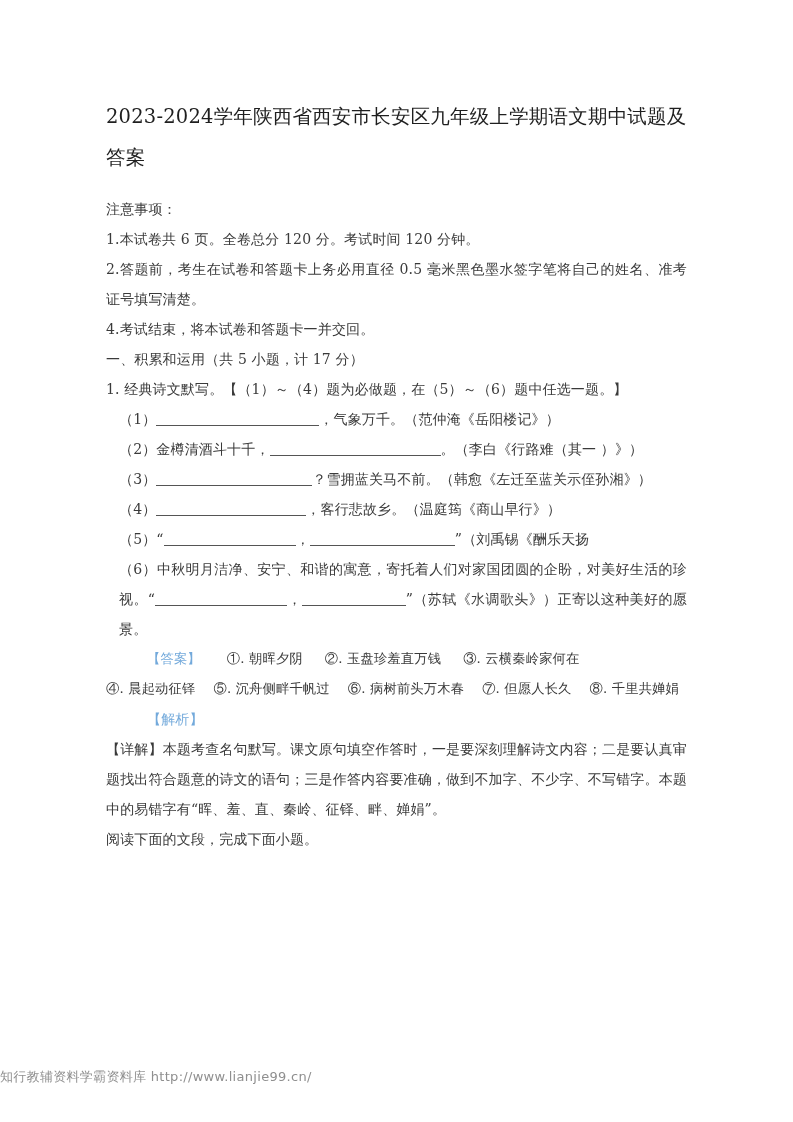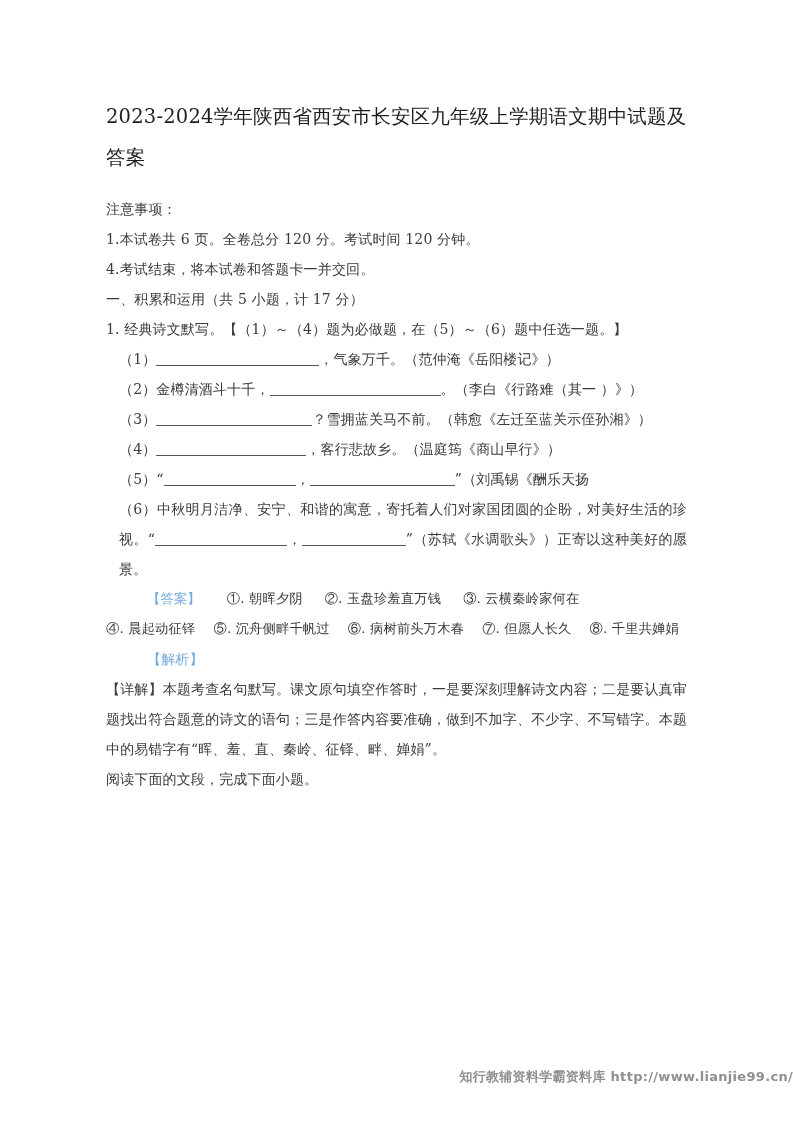--- a/index.html
+++ b/index.html
@@ -83,41 +83,41 @@
   .gapA { display: inline-block; width: 26px; }
   .gapB { display: inline-block; width: 22px; }
   .gapC { display: inline-block; width: 18px; }
 
   
   .footer {
     position: absolute;
     left: 0;
     top: 1068px;
     width: 793px;
-    text-align: right;
+    text-align: left;
     font-size: 13px;
     color: #8f8f8f;
     font-family: "DejaVu Sans", "Liberation Sans", sans-serif;
     letter-spacing: 0.3px;
-    font-weight: bold;
   }
   .footer .url {
     font-family: "DejaVu Sans", "Liberation Sans", sans-serif;
   }
 </style>
 </head>
 <body>
 
 <div class="page">
 
   <h1 class="doc-title">2023-2024学年陕西省西安市长安区九年级上学期语文期中试题及答案</h1>
 
   <p class="para notice-head">注意事项：</p>
 
   <p class="para">1.本试卷共 6 页。全卷总分 120 分。考试时间 120  分钟。</p>
+  <p class="para">2.答题前，考生在试卷和答题卡上务必用直径 0.5  毫米黑色墨水签字笔将自己的姓名、准考证号填写清楚。</p>
   <p class="para">4.考试结束，将本试卷和答题卡一并交回。</p>
 
   <p class="para">一、积累和运用（共 5 小题，计 17 分）</p>
 
   <p class="para">1.  经典诗文默写。【（1）～（4）题为必做题，在（5）～（6）题中任选一题。】</p>
 
   <p class="para indent-block"><span>（1）</span><span class="blank b-long"></span><span>，气象万千。（范仲淹《岳阳楼记》）</span></p>
 
   <p class="para indent-block"><span>（2）</span><span>金樽清酒斗十千，</span><span class="blank b-long2"></span><span>。（李白《行路难（其一  ）》）</span></p>
 

